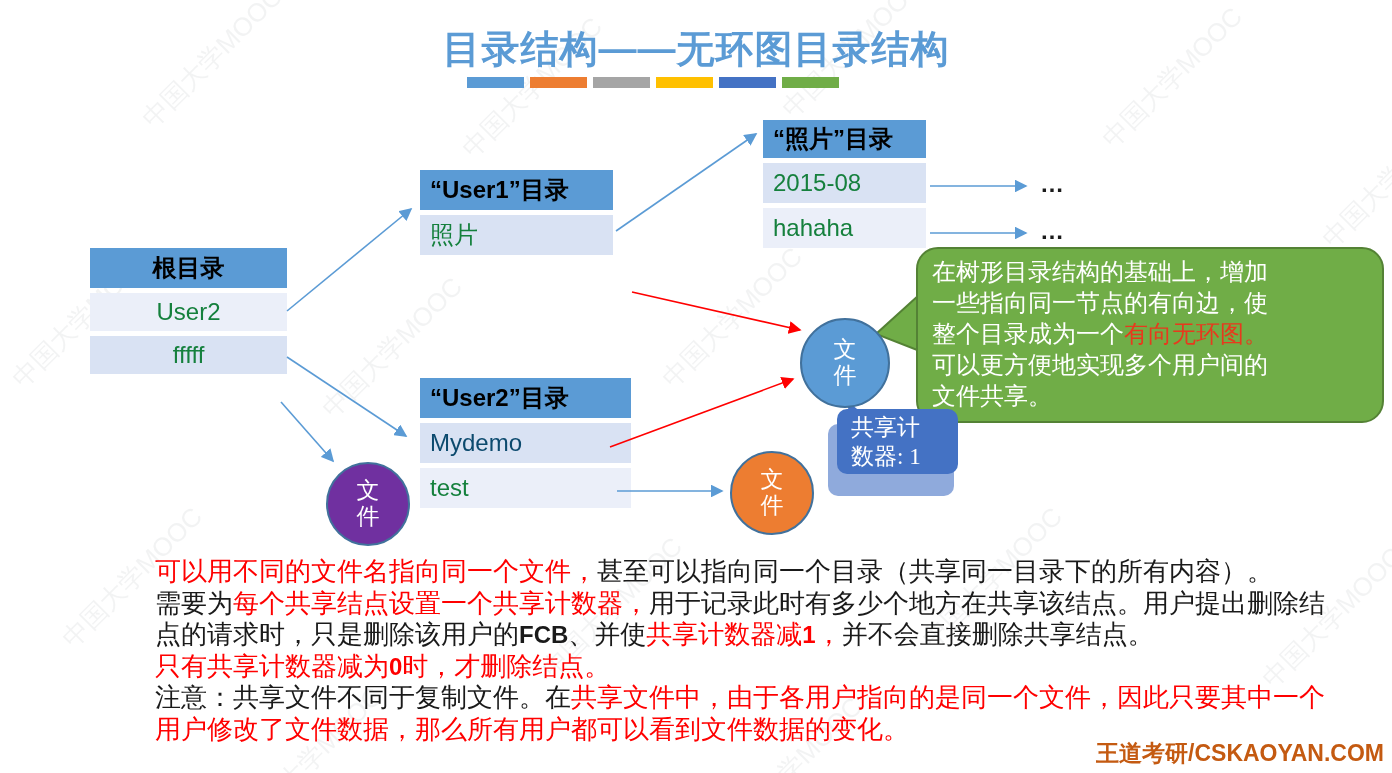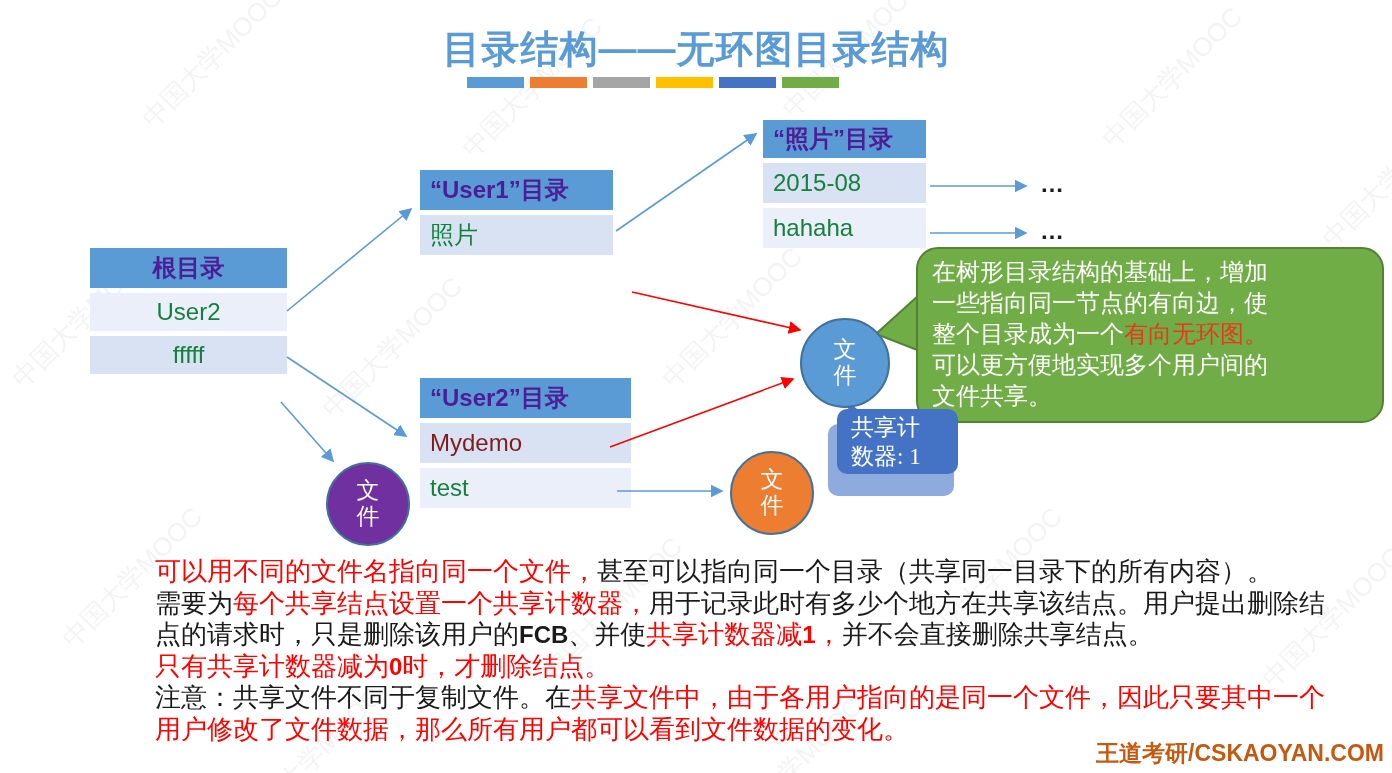--- a/index.html
+++ b/index.html
@@ -9,27 +9,27 @@
   
   .wm{position:absolute;color:#9aa0a6;opacity:.12;font-size:26px;white-space:nowrap;
       transform:rotate(-45deg);z-index:0;pointer-events:none;}
   
   .title{top:24px;left:0;width:100%;text-align:center;color:#5B9BD5;font-weight:bold;
          font-size:38px;letter-spacing:1px;z-index:2;}
   .bars{top:77px;left:467px;display:flex;gap:6px;z-index:2;}
   .bars span{width:57px;height:11px;display:block;}
   
   .dirtable{z-index:2;}
-  .thead{color:#4c1d95;font-weight:bold;font-size:24px;background:#5B9BD5;
+  .thead{color:#000000;font-weight:bold;font-size:24px;background:#5B9BD5;
          display:flex;align-items:center;}
   .trow{background:#D9E2F3;color:#15803d;font-size:24px;display:flex;align-items:center;margin-top:5px;}
   .trow.alt{background:#EBEFF9;}
   .ctr{justify-content:center;}
   .lft{padding-left:10px;}
-  .red-text{color:#7f1d1d;}
+  .red-text{color:#0c4a6e;}
   
   .fnode{border-radius:50%;border:2px solid #41719C;color:#fff;z-index:2;
          display:flex;align-items:center;justify-content:center;text-align:center;
          font-family:"Liberation Serif",serif;font-size:23px;line-height:1.15;}
   .fnode .lbl{width:1.2em;word-break:break-all;}
   
   .gcall{left:916px;top:247px;width:468px;height:176px;background:#70AD47;border:2px solid #548235;
          border-radius:22px;z-index:2;box-sizing:border-box;padding:8px 14px;
          color:#fff;font-family:"Liberation Serif",serif;font-size:24px;line-height:31px;}
   .gcall .red{color:#E8391D;}

